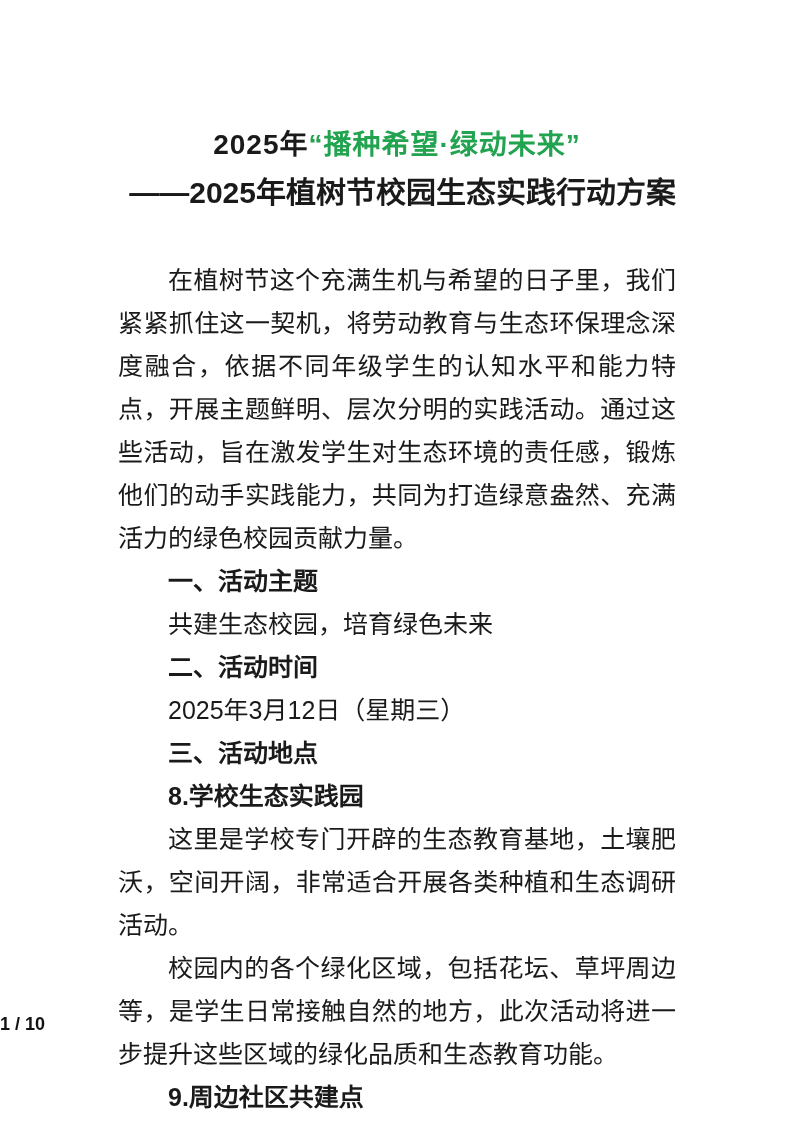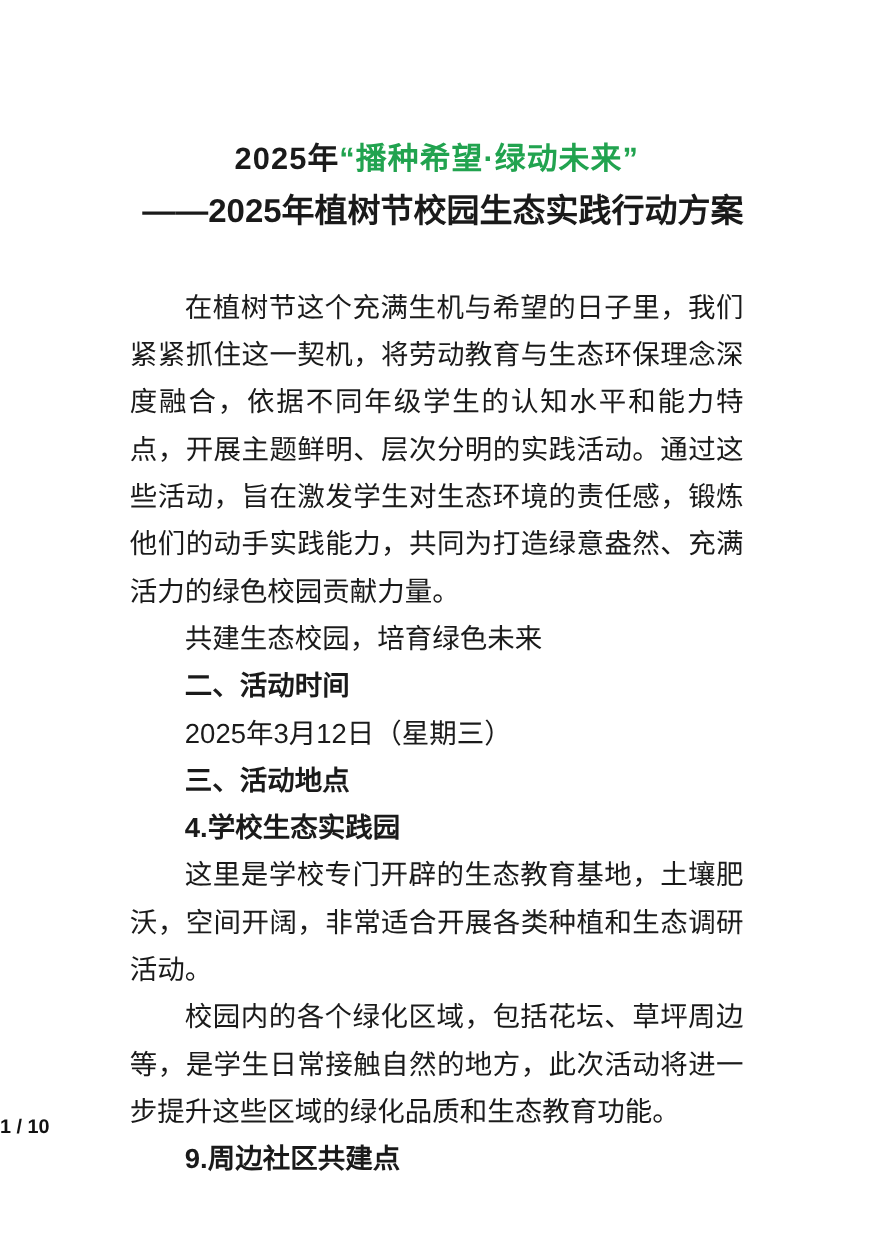--- a/index.html
+++ b/index.html
@@ -74,30 +74,31 @@
 <div class="page">
   <div class="content">
 
     <h1 class="title-line1"><span>2025年</span><span class="green-highlight" style="color: rgb(33, 163, 79);">“播种希望·绿动未来”</span></h1>
 
     <h2 class="title-line2">——2025年植树节校园生态实践行动方案</h2>
 
     <div class="body-text">
       <p>在植树节这个充满生机与希望的日子里，我们紧紧抓住这一契机，将劳动教育与生态环保理念深度融合，依据不同年级学生的认知水平和能力特点，开展主题鲜明、层次分明的实践活动。通过这些活动，旨在激发学生对生态环境的责任感，锻炼他们的动手实践能力，共同为打造绿意盎然、充满活力的绿色校园贡献力量。</p>
 
+      <p class="heading">一、活动主题</p>
 
       <p>共建生态校园，培育绿色未来</p>
 
       <p class="heading">二、活动时间</p>
 
       <p>2025年3月12日（星期三）</p>
 
       <p class="heading">三、活动地点</p>
 
-      <p class="heading">4.学校生态实践园</p>
+      <p class="heading">8.学校生态实践园</p>
 
       <p>这里是学校专门开辟的生态教育基地，土壤肥沃，空间开阔，非常适合开展各类种植和生态调研活动。</p>
 
 
       <p>校园内的各个绿化区域，包括花坛、草坪周边等，是学生日常接触自然的地方，此次活动将进一步提升这些区域的绿化品质和生态教育功能。</p>
 
       <p class="heading">9.周边社区共建点</p>
     </div>
   </div>
 

